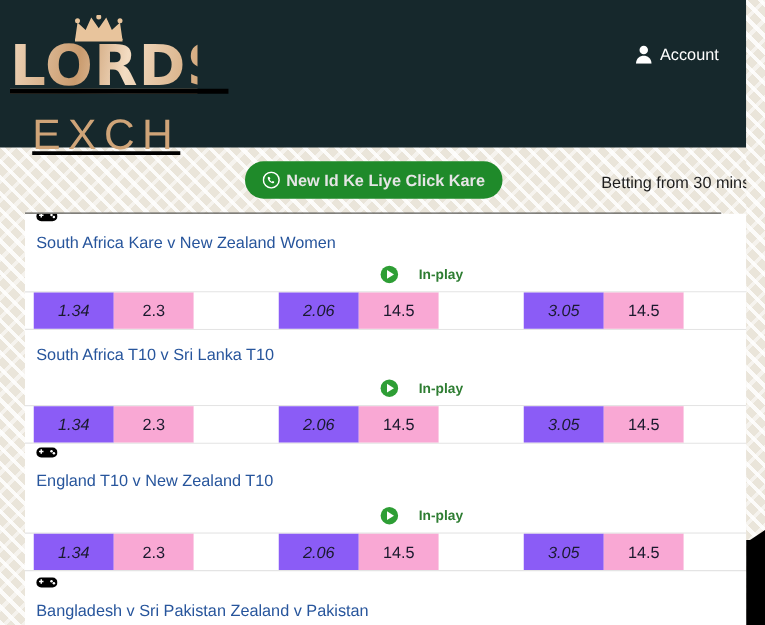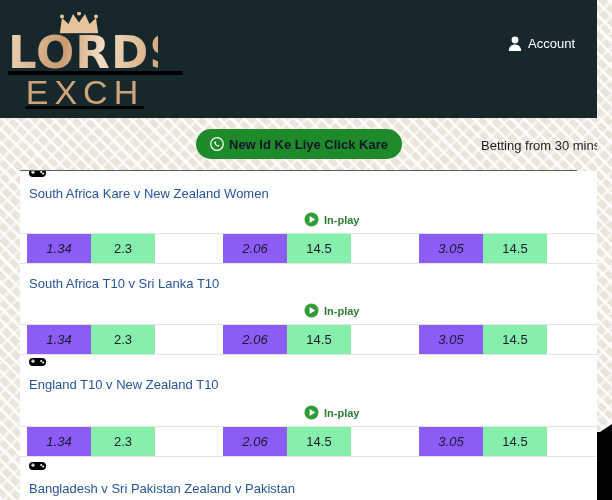--- a/index.html
+++ b/index.html
@@ -70,21 +70,21 @@
     background-clip: text;
     color: transparent;
     padding-top: 16px;
     font-family: "DejaVu Sans", sans-serif;
   }
 
   .logo-exch {
     font-size: 34px;
     font-weight: 300;
     letter-spacing: 6px;
-    margin-top: 0;
+    margin-top: 16px;
     margin-left: 4px;
     color: #cfa478;
     font-family: "Liberation Sans", sans-serif;
   }
 
   .account-wrap {
     position: absolute;
     right: 22px;
     top: 36px;
     display: flex;
@@ -120,21 +120,21 @@
 
   .promo-button {
     position: absolute;
     left: 196px;
     top: 129px;
     height: 30px;
     padding: 0 14px;
     background: #1f8a2a;
     border: none;
     border-radius: 16px;
-    color: #0f172a;
+    color: #e5e5e5;
     font-size: 13px;
     font-weight: 700;
     display: flex;
     align-items: center;
     gap: 5px;
     cursor: pointer;
     z-index: 6;
     white-space: nowrap;
   }
   .wa-icon svg { display: block; width: 14px; height: 14px; }
@@ -188,21 +188,21 @@
     font-size: 13px;
     color: #27559c;
     white-space: nowrap;
     cursor: pointer;
   }
 
   .inplay-wrap {
     position: absolute;
     display: flex;
     align-items: center;
-    gap: 5px;
+    gap: 16px;
   }
   .inplay-icon svg { display: block; width: 15px; height: 15px; }
   .inplay-label {
     font-size: 11px;
     color: #2e7d32;
     font-weight: 600;
   }
 
   .odds-row {
     position: absolute;
@@ -218,21 +218,21 @@
     position: absolute;
     top: 0;
     height: 29px;
     line-height: 29px;
     text-align: center;
     font-size: 13px;
     color: #1a1a2e;
     cursor: pointer;
   }
   .odds-cell.back { background: #8b5cf6; font-style: italic; }
-  .odds-cell.lay  { background: #86efac; }
+  .odds-cell.lay  { background: #f9a8d4; }
   .odds-cell.empty { background: #ffffff; cursor: default; }
 
   
   .right-gutter {
     position: absolute;
     right: 0;
     top: 0;
     width: 15px;
     height: 500px;
     z-index: 8;

